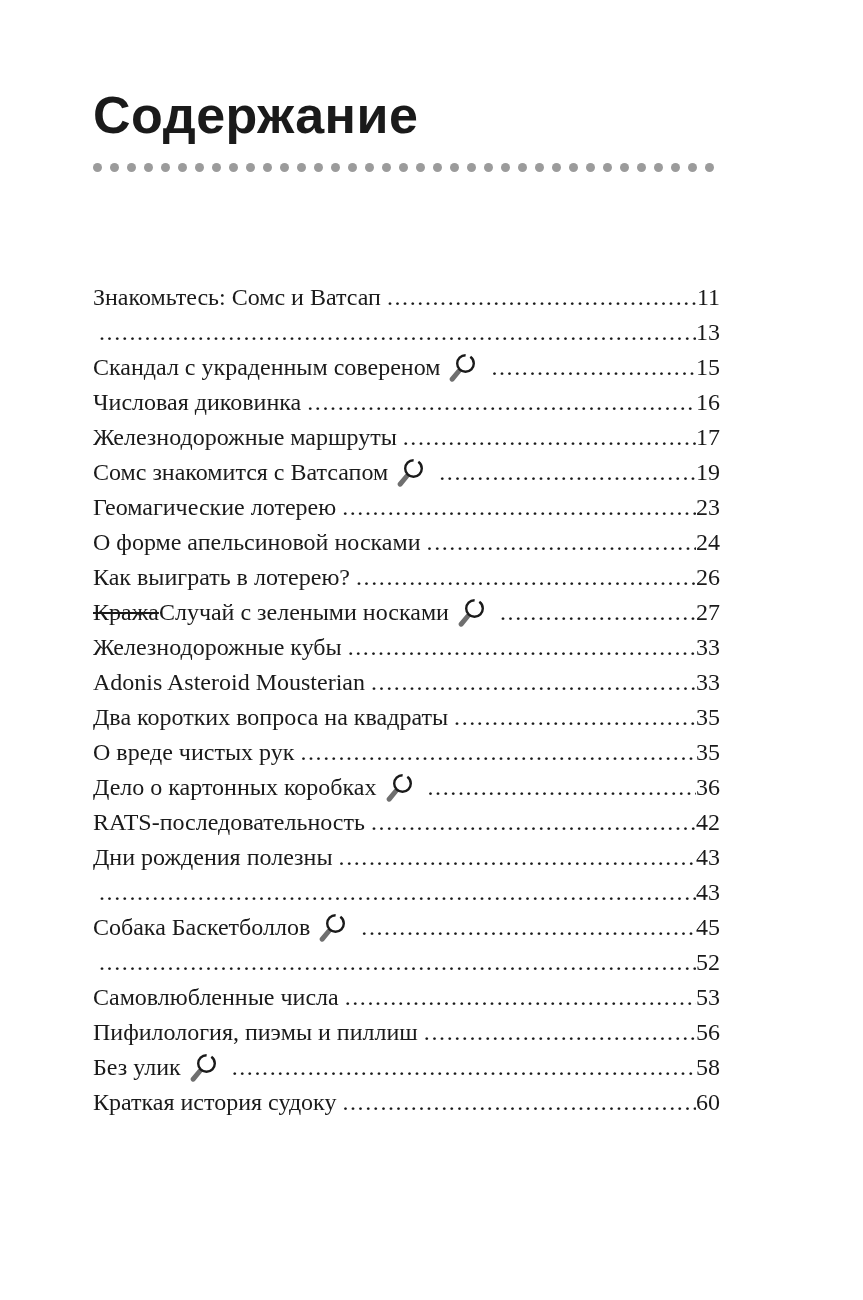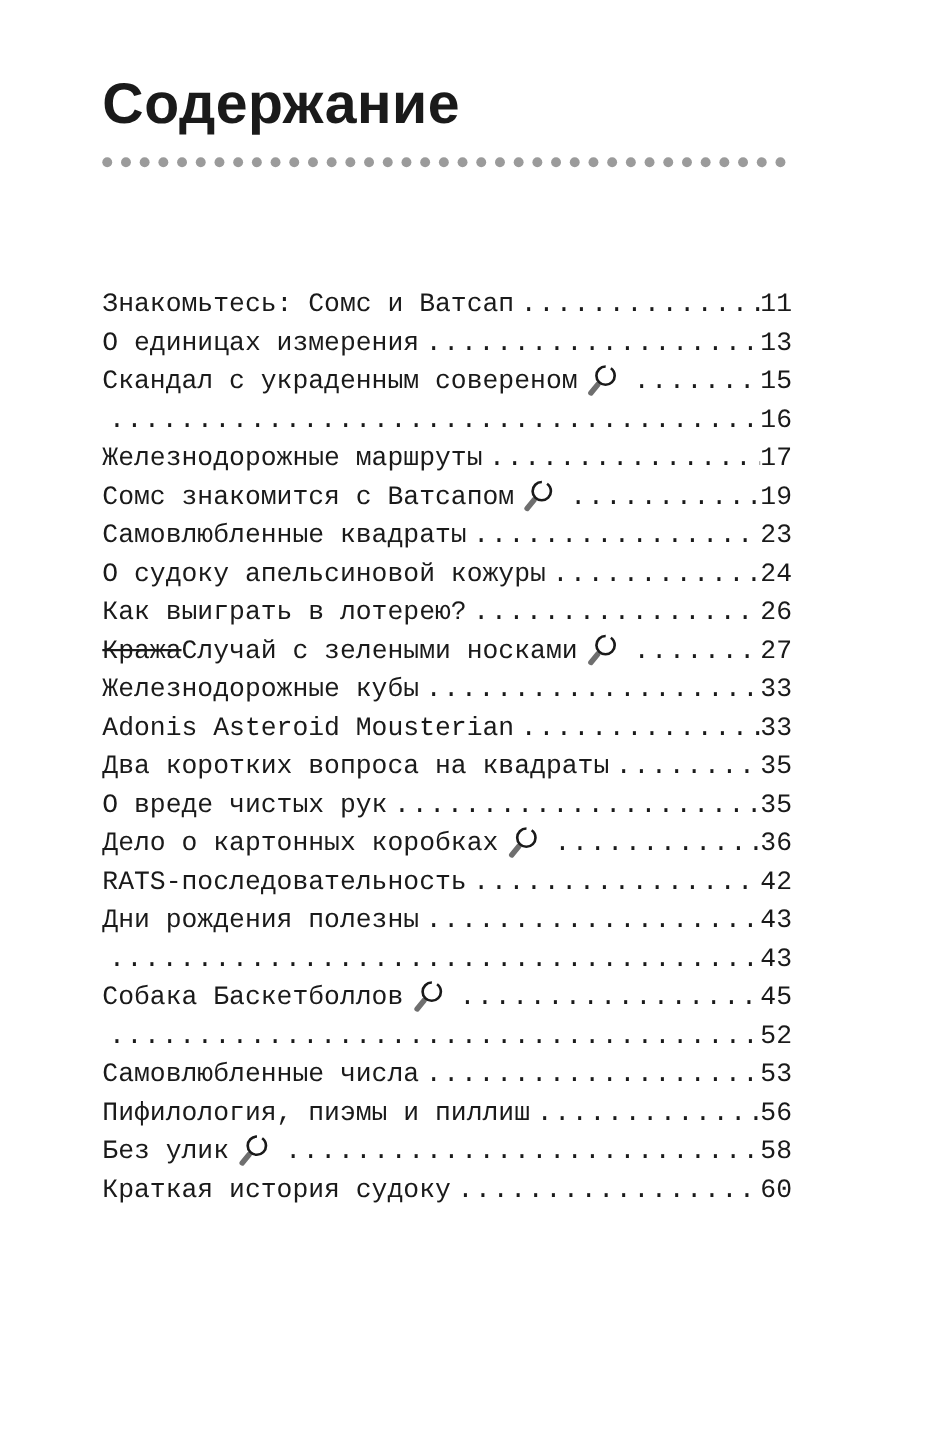--- a/index.html
+++ b/index.html
@@ -17,21 +17,21 @@
     background:var(--bg);
     margin:0 auto;
     overflow:hidden;
     color:var(--text);
   }
   .content{
     position:absolute;
     left:93px;right:143px;top:0;
   }
   .title{
-    margin-top:64px;
+    margin-top:84px;
     font-family:"Liberation Sans","DejaVu Sans",sans-serif;
     font-weight:700;
     font-size:52px;
     line-height:62px;
     letter-spacing:0.5px;
     color:var(--text);
   }
   .dot-sep{
     margin-top:17px;
     display:flex;
@@ -49,21 +49,20 @@
     font-family:"Liberation Serif","DejaVu Serif",serif;
     font-size:24px;
     color:var(--text);
   }
   .row{
     display:flex;
     align-items:baseline;
     height:35px;
     line-height:35px;
     white-space:nowrap;
-    font-family:Liberation Mono, monospace;
   }
   .entry-title{flex:0 0 auto;}
   .struck{text-decoration:line-through;}
   .struck:empty{display:none;}
   .mag{
     flex:0 0 auto;
     margin:0 6px 0 9px;
   }
   .mag svg{vertical-align:-8px;}
   .mag .handle{stroke:var(--handle);stroke-width:5;stroke-linecap:round;}
@@ -127,37 +126,37 @@
       </div>
     <div class="toc">
   <div class="row">
     <span class="entry-title"><span class="tmain">Знакомьтесь: Сомс и Ватсап</span></span>
 
     <span class="leader">............................................................................................................................................</span>
     <span class="pagenum">11</span>
   </div>
 
   <div class="row">
-    <span class="entry-title"><span class="tmain">О единицах измерения</span></span>
 
     <span class="leader">............................................................................................................................................</span>
     <span class="pagenum">13</span>
   </div>
 
   <div class="row">
     <span class="entry-title"><span class="tmain">Скандал с украденным совереном</span></span>
     <span class="mag"><svg width="30" height="31" viewBox="0 0 30 31" aria-hidden="true">
               <line class="handle" x1="9.5" y1="19.5" x2="3.2" y2="27.2"></line>
               <circle class="ring" cx="16.5" cy="11.5" r="8.3"></circle>
             </svg></span>
     <span class="leader">............................................................................................................................................</span>
     <span class="pagenum">15</span>
   </div>
 
   <div class="row">
+    <span class="entry-title"><span class="tmain">Числовая диковинка</span></span>
 
     <span class="leader">............................................................................................................................................</span>
     <span class="pagenum">16</span>
   </div>
 
   <div class="row">
     <span class="entry-title"><span class="tmain">Железнодорожные маршруты</span></span>
 
     <span class="leader">............................................................................................................................................</span>
     <span class="pagenum">17</span>
@@ -167,28 +166,28 @@
     <span class="entry-title"><span class="tmain">Сомс знакомится с Ватсапом</span></span>
     <span class="mag"><svg width="30" height="31" viewBox="0 0 30 31" aria-hidden="true">
               <line class="handle" x1="9.5" y1="19.5" x2="3.2" y2="27.2"></line>
               <circle class="ring" cx="16.5" cy="11.5" r="8.3"></circle>
             </svg></span>
     <span class="leader">............................................................................................................................................</span>
     <span class="pagenum">19</span>
   </div>
 
   <div class="row">
-    <span class="entry-title"><span class="tmain">Самовлюбленные квадраты</span></span>
+    <span class="entry-title"><span class="tmain">Геомагические лотерею</span></span>
 
     <span class="leader">............................................................................................................................................</span>
     <span class="pagenum">23</span>
   </div>
 
   <div class="row">
-    <span class="entry-title"><span class="tmain">О судоку апельсиновой кожуры</span></span>
+    <span class="entry-title"><span class="tmain">О форме апельсиновой носками</span></span>
 
     <span class="leader">............................................................................................................................................</span>
     <span class="pagenum">24</span>
   </div>
 
   <div class="row">
     <span class="entry-title"><span class="tmain">Как выиграть в лотерею?</span></span>
 
     <span class="leader">............................................................................................................................................</span>
     <span class="pagenum">26</span>

